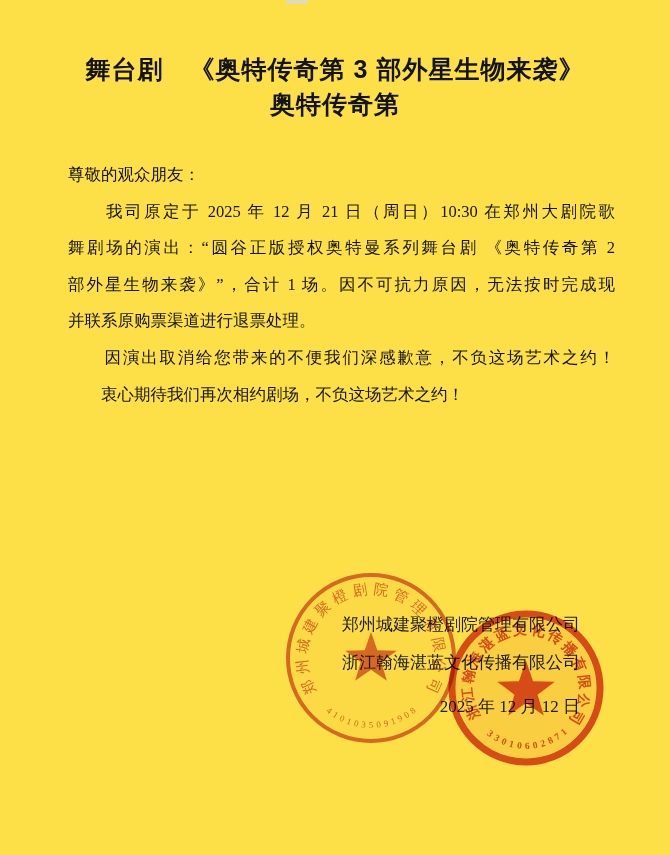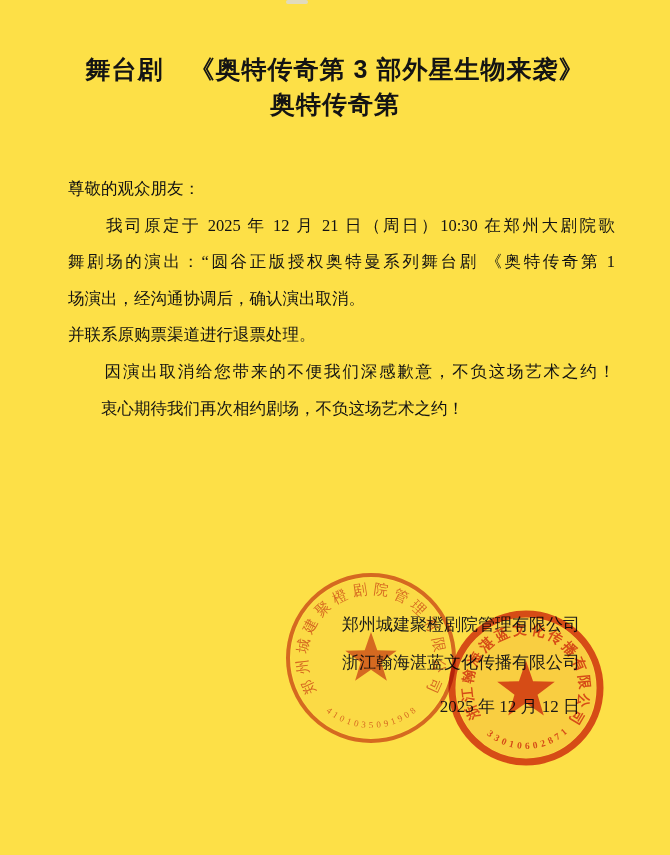--- a/index.html
+++ b/index.html
@@ -17,21 +17,21 @@
   }
   .title-block{
     position:absolute;top:52px;left:0;width:670px;
     text-align:center;
     font-family:"Liberation Sans","DejaVu Sans",sans-serif;
     font-weight:bold;font-size:25px;line-height:35px;
     color:#141414;
     letter-spacing:1px;
   }
   .body-block{
-    position:absolute;top:171px;left:68px;width:547px;
+    position:absolute;top:157px;left:68px;width:547px;
     font-size:16.5px;line-height:36.6px;
     color:#131313;
   }
   .line{white-space:nowrap;}
   .line.fill{
     white-space:normal;
     text-align:justify;
     text-align-last:justify;
   }
   .signature-block{
@@ -60,22 +60,22 @@
   <div class="scan-smudge"></div>
 
   <div class="title-block">
     <div>舞台剧　《奥特传奇第 3 部外星生物来袭》</div>
     <div>奥特传奇第</div>
   </div>
 
   <div class="body-block">
     <div class="line">尊敬的观众朋友：</div>
     <div class="line fill">　　我司原定于 2025 年 12 月 21 日（周日）10:30 在郑州大剧院歌</div>
-    <div class="line fill">舞剧场的演出：“圆谷正版授权奥特曼系列舞台剧 《奥特传奇第 1</div>
-    <div class="line">场演出，经沟通协调后，确认演出取消。</div>
+    <div class="line fill">舞剧场的演出：“圆谷正版授权奥特曼系列舞台剧 《奥特传奇第 2</div>
+    <div class="line fill">部外星生物来袭》”，合计 1 场。因不可抗力原因，无法按时完成现</div>
     <div class="line">并联系原购票渠道进行退票处理。</div>
     <div class="line fill">　　因演出取消给您带来的不便我们深感歉意，不负这场艺术之约！</div>
     <div class="line">　　衷心期待我们再次相约剧场，不负这场艺术之约！</div>
   </div>
 
   <div class="signature-block">
     <div>郑州城建聚橙剧院管理有限公司</div>
     <div>浙江翰海湛蓝文化传播有限公司</div>
     <div class="signature-date">2025 年 12 月 12 日</div>
   </div>

